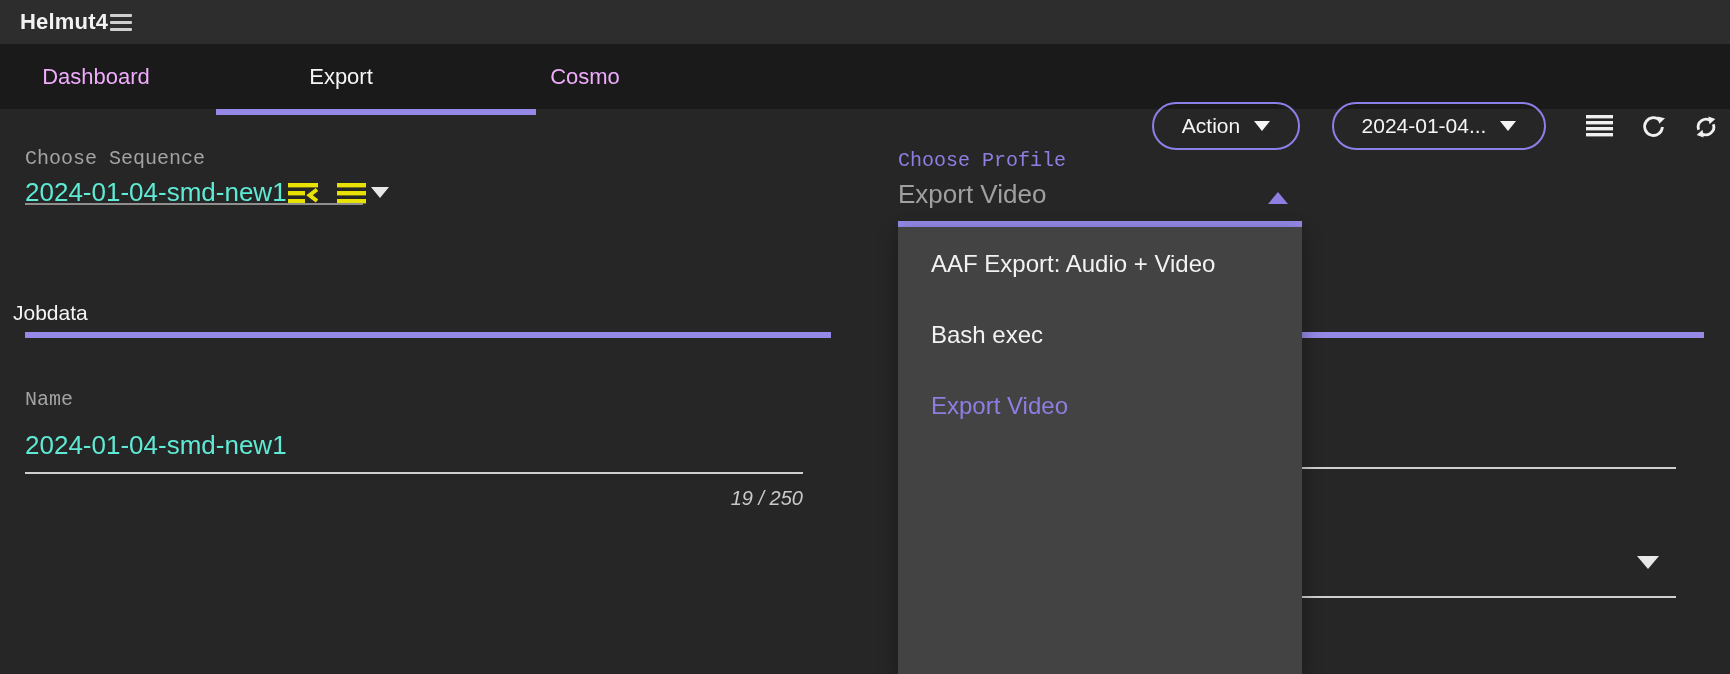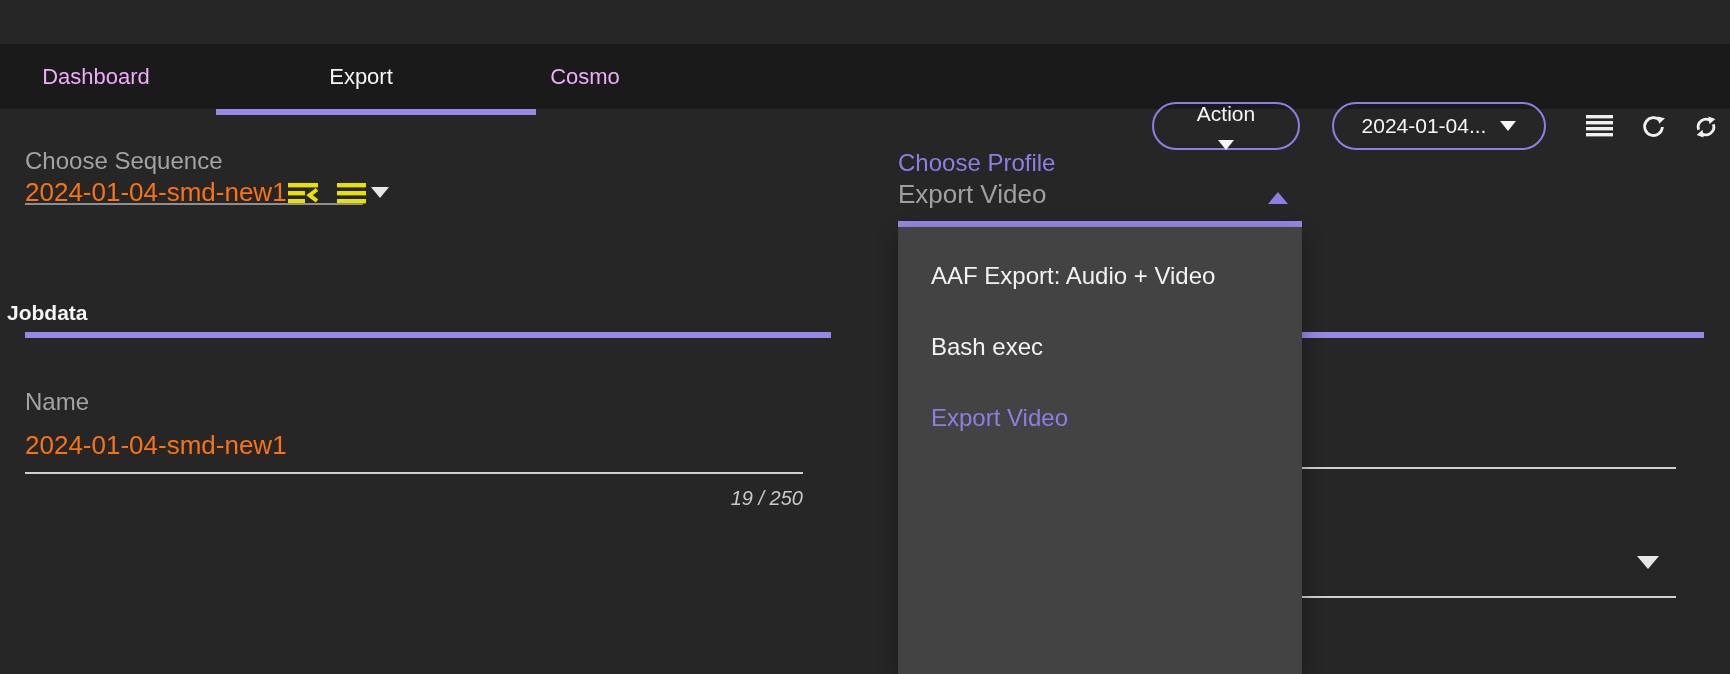--- a/index.html
+++ b/index.html
@@ -9,70 +9,78 @@
 
   
   .topbar{position:absolute;left:0;top:0;width:1730px;height:44px;background:#2d2d2d;}
   .app-title{position:absolute;left:20px;top:0;height:44px;line-height:44px;color:#f2f2f2;font-size:22px;font-weight:700;letter-spacing:.2px;}
   .menu-icon{position:absolute;left:110px;top:14px;width:22px;height:17px;cursor:pointer;}
   .menu-icon span{display:block;height:2.6px;background:#cfcfcf;border-radius:1px;margin-bottom:4.4px;}
 
   
   .navbar{position:absolute;left:0;top:44px;width:1730px;height:65px;background:#1a1a1a;}
   .tab{position:absolute;top:0;height:65px;line-height:65px;font-size:22px;color:#f0abfc;transform:translateX(-50%);cursor:pointer;white-space:nowrap;}
-  .tab.active{color:#f5f5f5;margin-left:20px;}
+  .tab.active{color:#f5f5f5;}
   .tab-underline{position:absolute;left:216px;top:109px;width:320px;height:6px;background:#9589e8;}
 
   .pill{position:absolute;top:58px;height:48px;border:2px solid #8b80e8;border-radius:24px;background:transparent;
         display:flex;align-items:center;justify-content:center;gap:14px;color:#f5f5f5;font-size:21px;cursor:pointer;}
-  .pill-action{left:1152px;width:148px;flex-direction:column;}
+  .pill-action{left:1152px;width:148px;}
   .pill-date{left:1332px;width:214px;}
   .caret-down{width:0;height:0;border-left:9px solid transparent;border-right:9px solid transparent;border-top:11px solid #f5f5f5;}
   .caret-down.small{border-left-width:8px;border-right-width:8px;border-top-width:10px;}
 
   .topicon{position:absolute;top:71px;cursor:pointer;}
 
   
-  .field-label{position:absolute;font-size:24px;color:#a3a3a3;white-space:nowrap;}
-  .field-value{position:absolute;font-size:26px;color:#f97316;white-space:nowrap;}
+  .field-label{position:absolute;font-size:20px;color:#a3a3a3;white-space:nowrap;font-family:Liberation Mono, monospace;}
+  .field-value{position:absolute;font-size:26px;color:#5eead4;white-space:nowrap;}
   .hline{position:absolute;height:2px;background:#cfcfcf;}
   .seq-line{left:25px;top:203px;width:338px;background:#8f8f8f;}
   .yellow-icon{position:absolute;cursor:pointer;}
   .seq-caret{position:absolute;left:371px;top:187px;width:0;height:0;border-left:9px solid transparent;border-right:9px solid transparent;border-top:11px solid #e8e8e8;cursor:pointer;}
 
-  .section-heading{position:absolute;left:7px;top:301px;font-size:21px;font-weight:700;color:#f5f5f5;}
+  .section-heading{position:absolute;left:13px;top:301px;font-size:21px;font-weight:400;color:#f5f5f5;}
   .purple-rule{position:absolute;top:332px;height:6px;background:#9589e8;}
   .rule-left{left:25px;width:806px;}
   .rule-right{left:898px;width:806px;}
 
   .name-label{left:25px;top:388px;}
   .name-value{left:25px;top:430px;}
   .name-line{left:25px;top:472px;width:778px;}
   .char-counter{position:absolute;left:25px;top:487px;width:778px;text-align:right;font-size:20px;color:#c9c9c9;font-style:italic;}
 
   
   .profile-label{left:898px;top:149px;color:#8d7fe2;}
   .profile-value{left:898px;top:179px;color:#a0a0a0;}
   .profile-caret{position:absolute;left:1268px;top:192px;width:0;height:0;border-left:10px solid transparent;border-right:10px solid transparent;border-bottom:12px solid #8d7fe2;cursor:pointer;}
   .profile-underline{position:absolute;left:898px;top:221px;width:404px;height:6px;background:#9589e8;}
 
   .hidden-line1{left:898px;top:467px;width:778px;}
   .hidden-line2{left:898px;top:596px;width:778px;}
   .hidden-caret{position:absolute;left:1637px;top:556px;width:0;height:0;border-left:11px solid transparent;border-right:11px solid transparent;border-top:13px solid #e8e8e8;cursor:pointer;}
 
   
-  .dropdown-panel{position:absolute;left:898px;top:227px;width:404px;height:447px;background:#434343;padding-top:13px;box-shadow:0 6px 18px rgba(0,0,0,.35);}
+  .dropdown-panel{position:absolute;left:898px;top:227px;width:404px;height:447px;background:#434343;padding-top:1px;box-shadow:0 6px 18px rgba(0,0,0,.35);}
   .dropdown-option{height:71px;display:flex;align-items:center;padding-left:33px;font-size:24px;color:#f2f2f2;cursor:pointer;white-space:nowrap;}
   .dropdown-option.selected{color:#8d7fe2;}
 </style>
 </head>
 <body>
 
 <div id="app">
 
+  <div class="topbar">
+    <div class="app-title">Helmut4</div>
+    <div class="menu-icon">
+      <span></span>
+        <span></span>
+        <span></span>
+    </div>
+  </div>
 
   <div class="navbar">
     <div class="tab" style="left:96px">Dashboard</div>
     <div class="tab active" style="left:341px">Export</div>
     <div class="tab" style="left:585px">Cosmo</div>
 
     <div class="pill pill-action">
       <span>Action</span>
       <span class="caret-down small"></span>
     </div>

